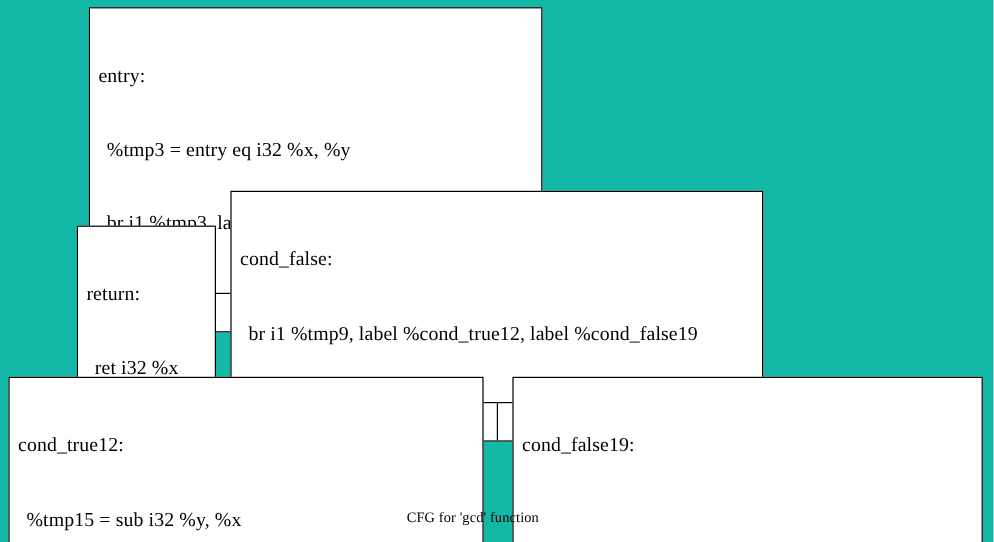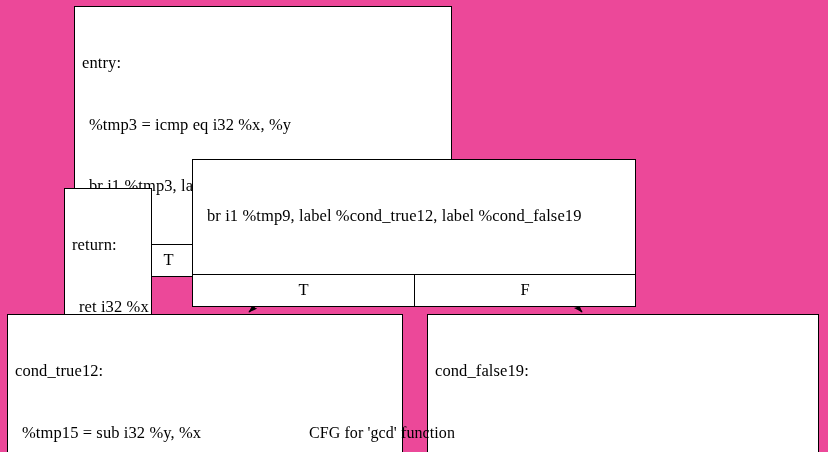--- a/index.html
+++ b/index.html
@@ -4,21 +4,21 @@
 <style>
   html, body {
     margin: 0;
     padding: 0;
     background: #ffffff;
   }
   #canvas {
     position: relative;
     width: 828px;
     height: 452px;
-    background: #ec4899;
+    background: #14b8a6;
     overflow: hidden;
     font-family: "Liberation Serif", "DejaVu Serif", serif;
     color: #000000;
   }
   #edge-layer {
     position: absolute;
     left: 0;
     top: 0;
     width: 828px;
     height: 452px;
@@ -54,29 +54,29 @@
     align-items: center;
     justify-content: center;
     font-size: 16.5px;
     box-sizing: border-box;
   }
   .port.port-false {
     border-left: 1px solid #000000;
   }
   .caption {
     position: absolute;
-    left: 4px;
+    left: 16px;
     width: 756px;
     text-align: center;
-    font-size: 16px;
+    font-size: 12px;
     letter-spacing: 0.1px;
   }
   
   #node-entry       { left: 74px;  top: 6px;   width: 378px; }
-  #node-return      { left: 64px;  top: 188px; width: 88px; }
+  #node-return      { left: 64px;  top: 188px; width: 116px; }
   #node-cond-false  { left: 192px; top: 159px; width: 444px; }
   #node-cond-true12 { left: 7px;   top: 314px; width: 396px; }
   #node-cond-false19{ left: 427px; top: 314px; width: 392px; }
   
   #node-entry .port-true  { flex: 0 0 187px; }
   #node-entry .port-false { flex: 1 1 auto; }
   
   #node-cond-false .port-true  { flex: 0 0 221px; }
   #node-cond-false .port-false { flex: 1 1 auto; }
 </style>
@@ -96,38 +96,39 @@
       <line x1="167" y1="113" x2="126.5" y2="186"></line>
       <line x1="355" y1="113" x2="388" y2="157"></line>
       <line x1="298" y1="266" x2="249" y2="312"></line>
       <line x1="540" y1="266" x2="582" y2="312"></line>
     </g>
   </svg>
 
   <div class="node" id="node-entry">
     <div class="node-body">
       <div class="first-line">entry:</div>
-      <div class="code-line">%tmp3 = icmp eq i32 %x, %y</div>
+      <div class="code-line">%tmp3 = entry eq i32 %x, %y</div>
       <div class="code-line">br i1 %tmp3, label %return, label %cond_false</div>
     </div>
     <div class="ports">
       <div class="port port-true">T</div>
       <div class="port port-false">F</div>
     </div>
   </div>
 
   <div class="node" id="node-return">
     <div class="node-body">
       <div class="first-line">return:</div>
       <div class="code-line">ret i32 %x</div>
     </div>
   </div>
 
   <div class="node" id="node-cond-false">
     <div class="node-body">
+      <div class="first-line">cond_false:</div>
       <div class="code-line">br i1 %tmp9, label %cond_true12, label %cond_false19</div>
     </div>
     <div class="ports">
       <div class="port port-true">T</div>
       <div class="port port-false">F</div>
     </div>
   </div>
 
   <div class="node" id="node-cond-true12">
     <div class="node-body">

